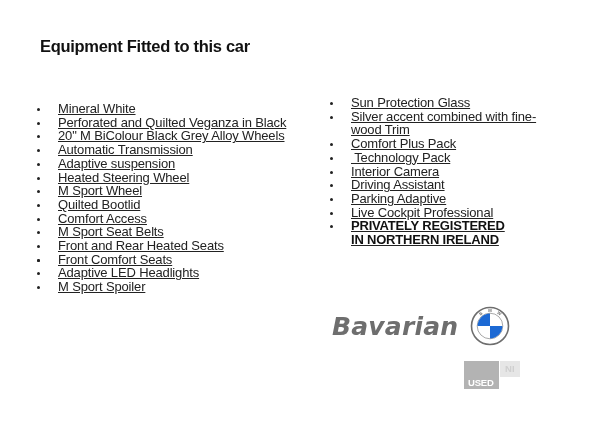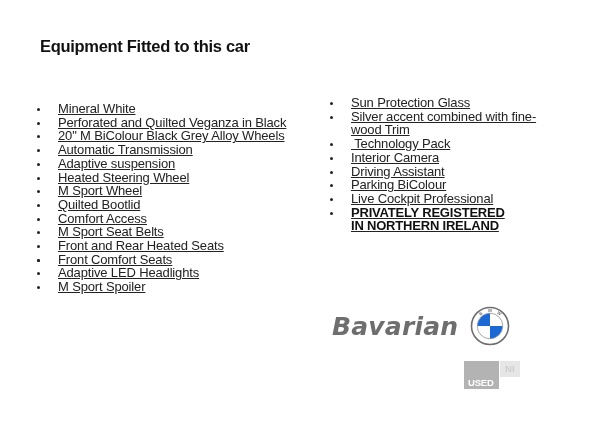--- a/index.html
+++ b/index.html
@@ -124,24 +124,25 @@
     <li><span class="bullet"></span><span class="txt">Front and Rear Heated Seats</span></li>
     <li><span class="bullet"></span></li>
     <li><span class="bullet"></span><span class="txt">Front Comfort Seats</span></li>
     <li><span class="bullet"></span><span class="txt">Adaptive LED Headlights</span></li>
     <li><span class="bullet"></span><span class="txt">M Sport Spoiler</span></li>
   </ul>
 
   <ul class="list right">
     <li><span class="bullet"></span><span class="txt">Sun Protection Glass</span></li>
     <li><span class="bullet"></span><span class="txt">Silver accent combined with fine-wood Trim</span></li>
+    <li><span class="bullet"></span><span class="txt">Comfort Plus Pack</span></li>
     <li><span class="bullet"></span><span class="txt" style="white-space:pre"> Technology Pack</span></li>
     <li><span class="bullet"></span><span class="txt">Interior Camera</span></li>
     <li><span class="bullet"></span><span class="txt">Driving Assistant</span></li>
-    <li><span class="bullet"></span><span class="txt">Parking BiColour</span></li>
+    <li><span class="bullet"></span><span class="txt">Parking Adaptive</span></li>
     <li><span class="bullet"></span><span class="txt">Live Cockpit Professional</span></li>
     <li class="bold" style="width:175px"><span class="bullet"></span><span class="txt">PRIVATELY REGISTERED IN NORTHERN IRELAND</span></li>
   </ul>
 
   <div class="logo-area">
     <span class="brand-word">Bavarian</span>
     <svg class="roundel" viewBox="0 0 40 40">
       <circle cx="20" cy="20" r="18.5" fill="#fff" stroke="#6e6e6e" stroke-width="1.6"></circle>
       <circle cx="20" cy="20" r="12.8" fill="#fff" stroke="#6e6e6e" stroke-width="0.6"></circle>
       <path d="M20 20 L20 7.6 A12.4 12.4 0 0 0 7.6 20 Z" fill="#1c69d4"></path>

